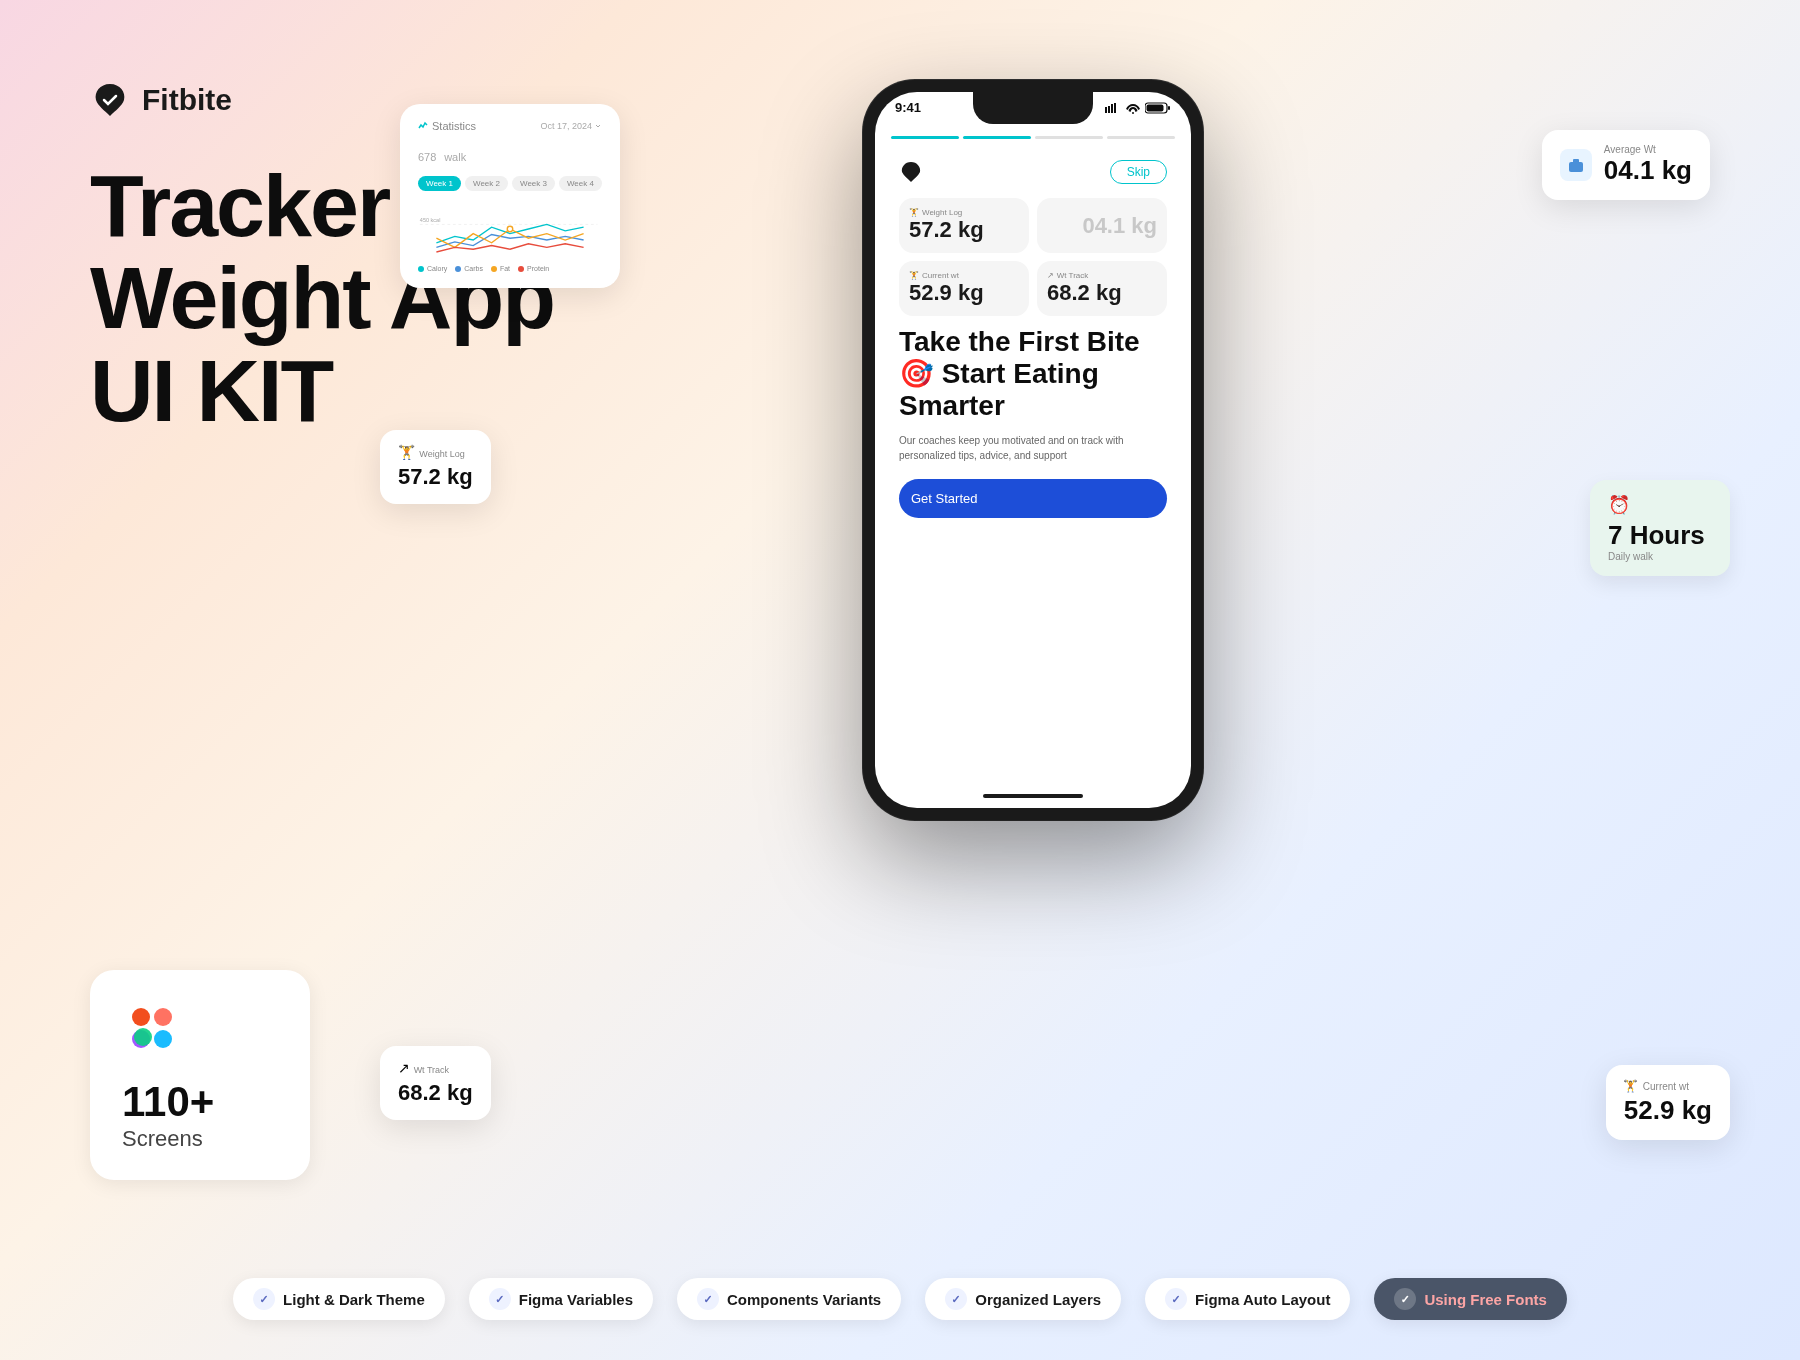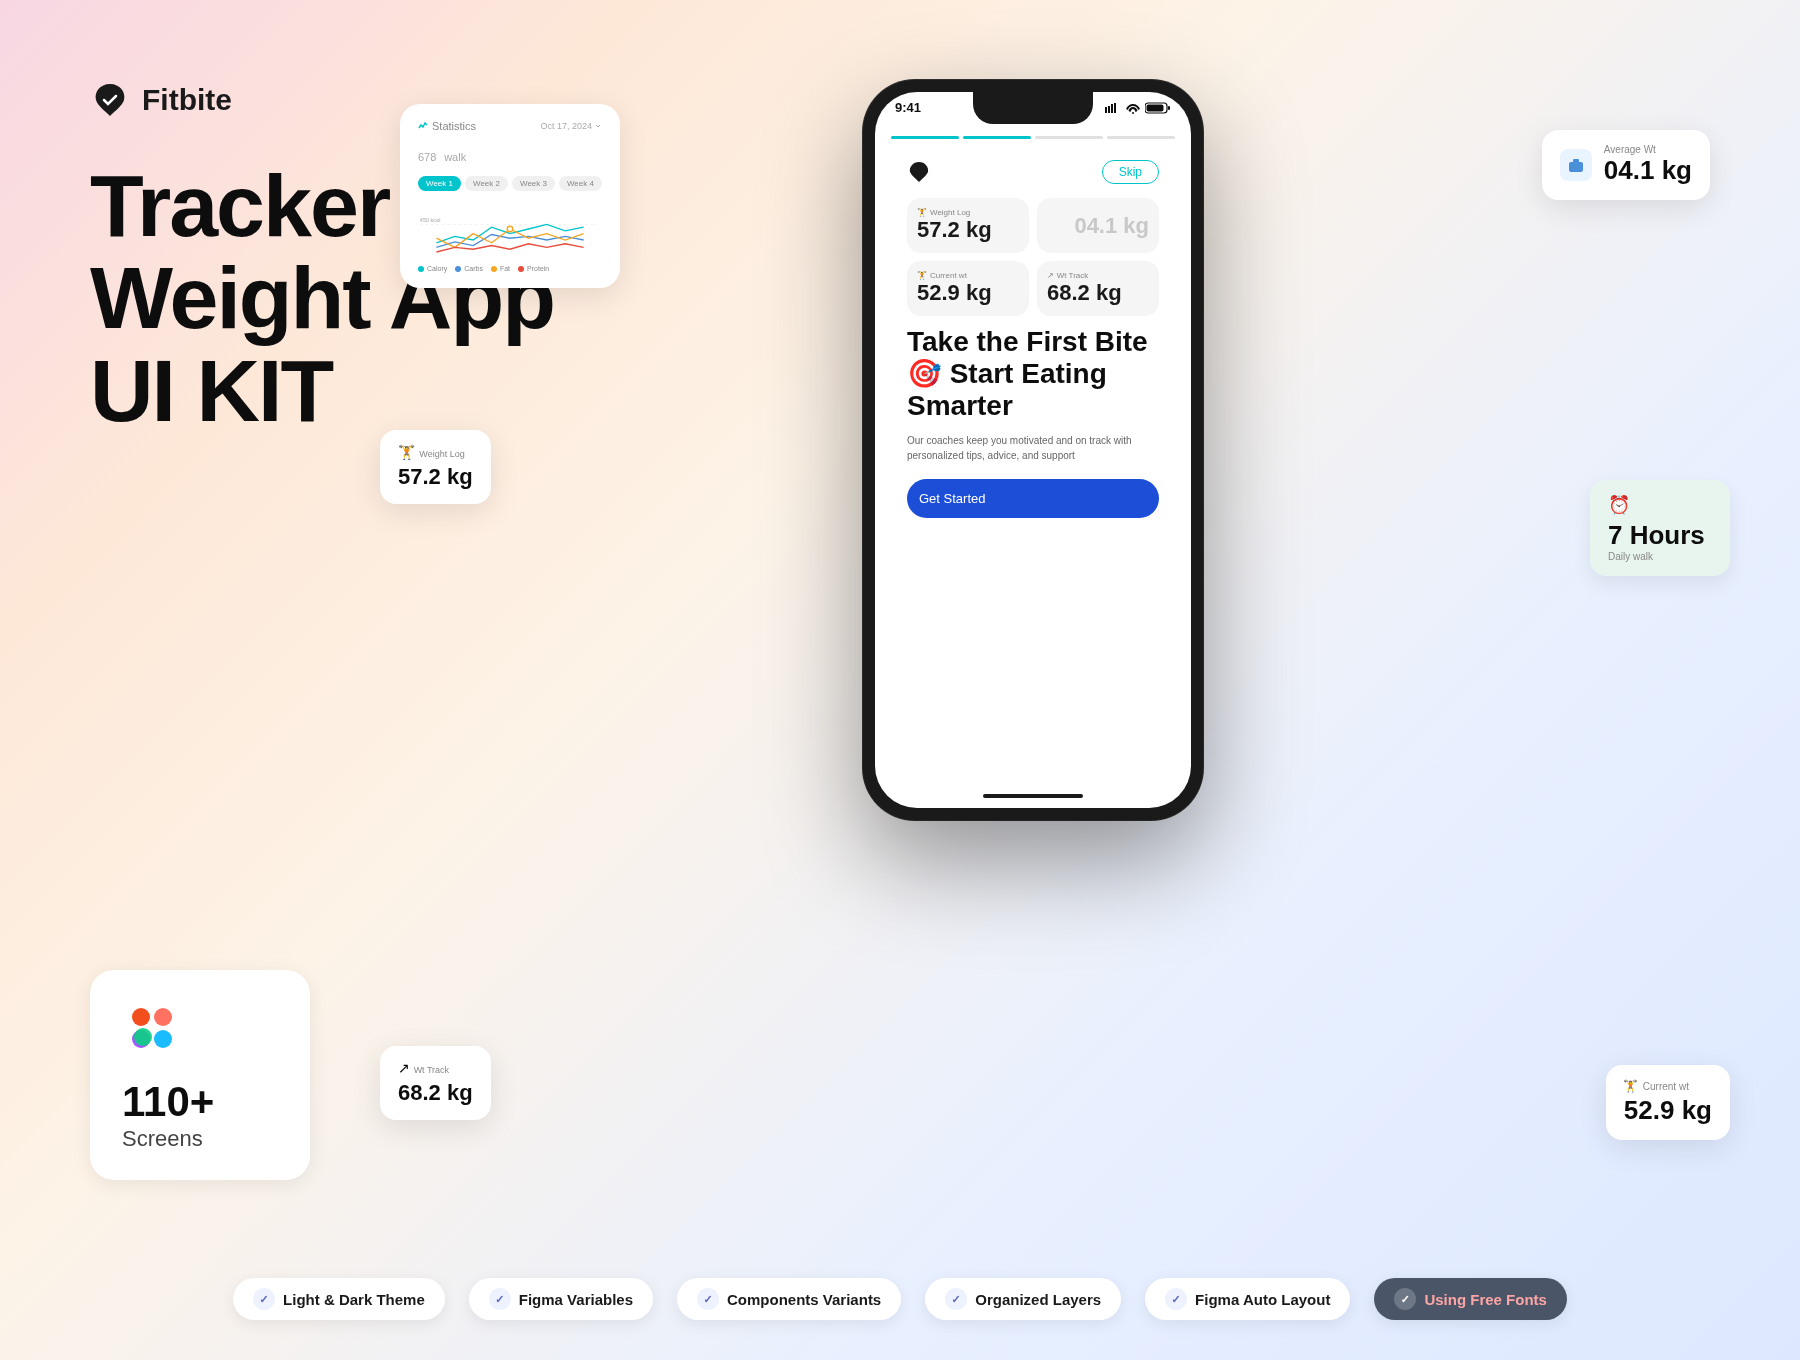--- a/index.html
+++ b/index.html
@@ -130,21 +130,21 @@
       gap: 4px;
       align-items: center;
     }
 
     .phone-content {
       position: absolute;
       top: 56px;
       left: 0;
       right: 0;
       bottom: 0;
-      padding: 12px 32px;
+      padding: 12px 24px;
     }
     .phone-header {
       display: flex;
       justify-content: space-between;
       align-items: center;
       margin-bottom: 14px;
     }
     .skip-btn {
       border: 1px solid #00c4cc;
       color: #00c4cc;

